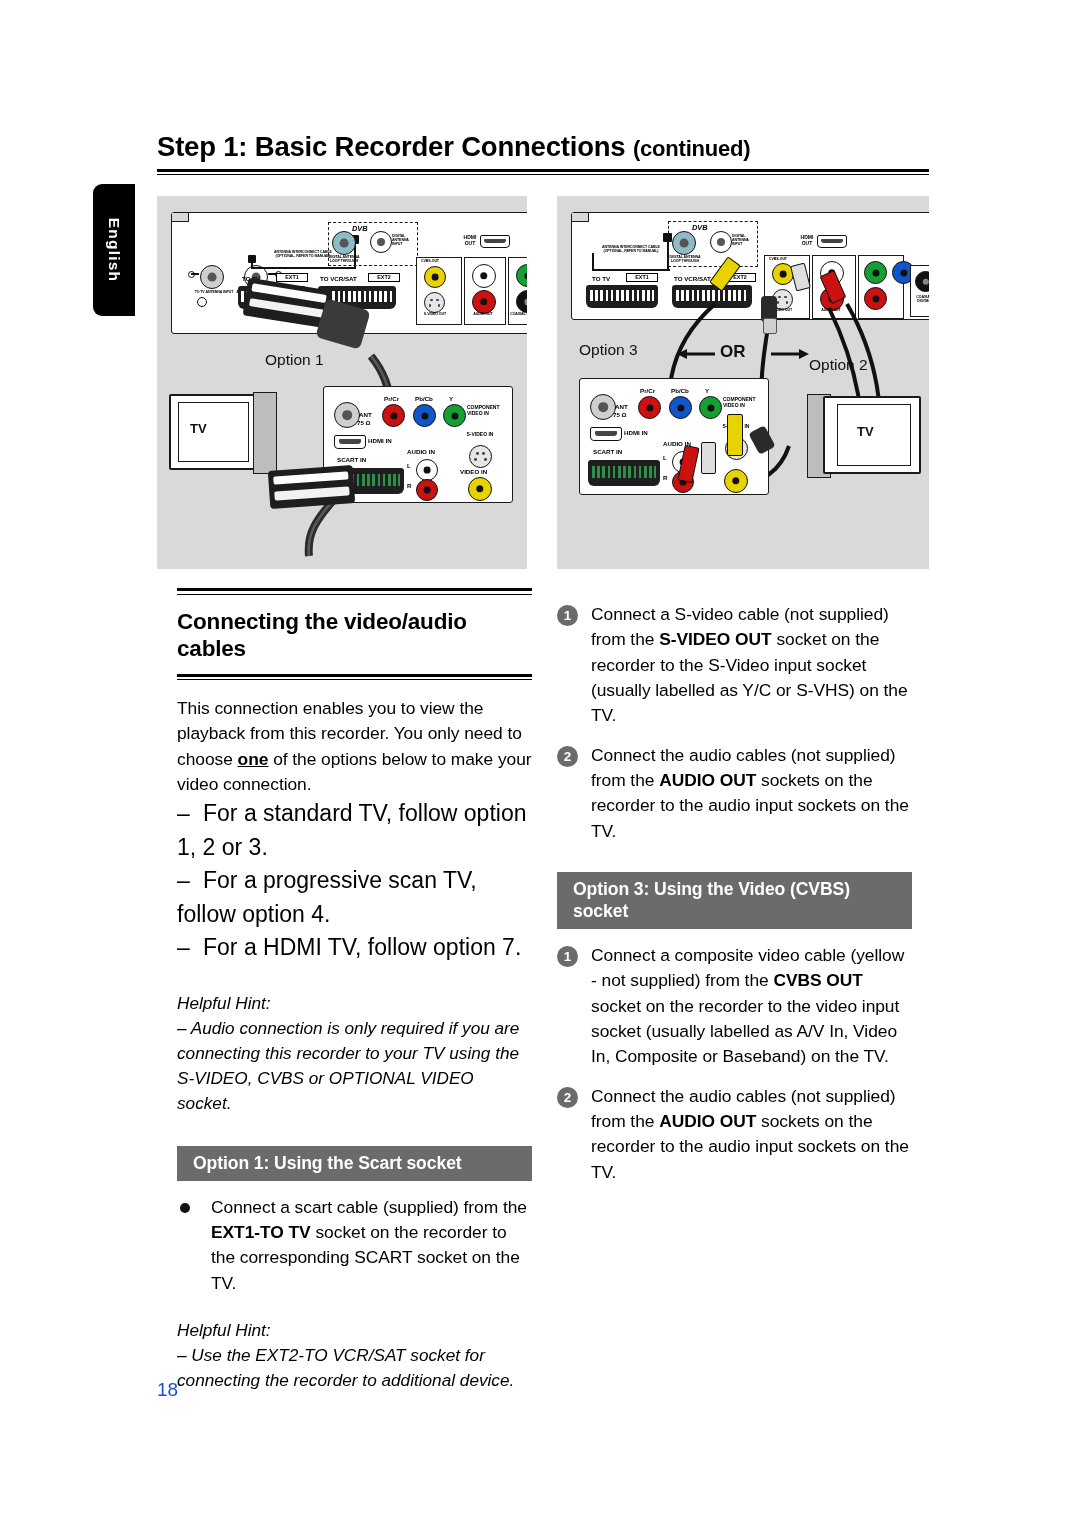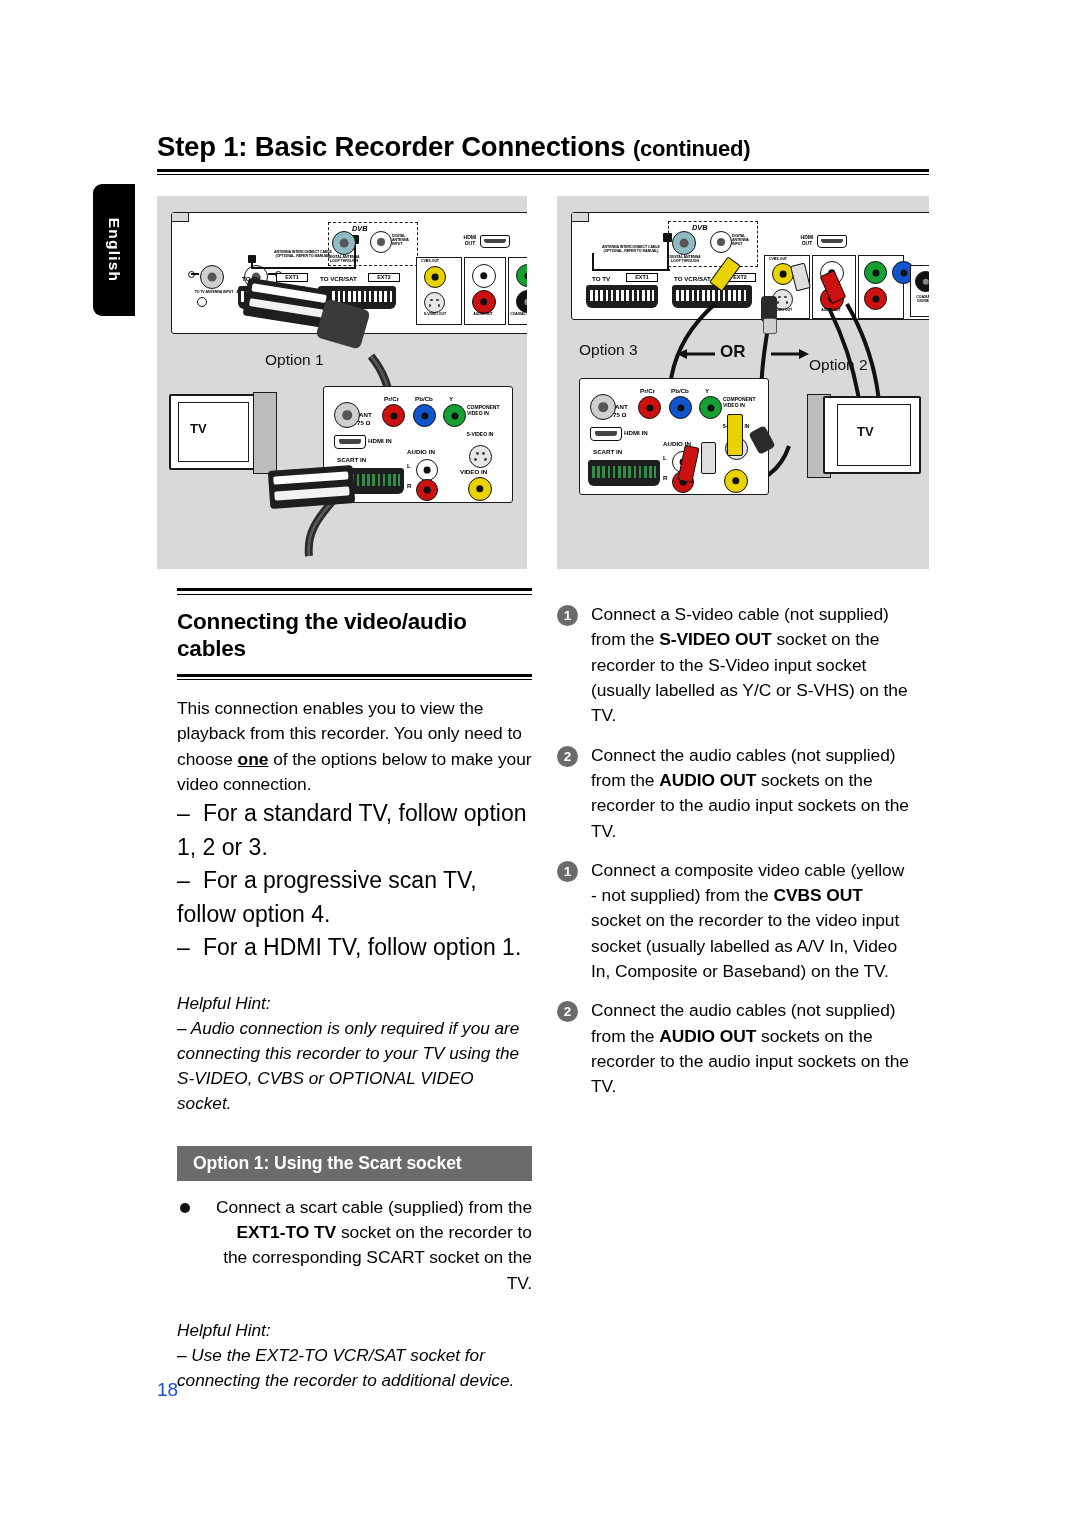--- a/index.html
+++ b/index.html
@@ -89,21 +89,21 @@
 
   .hint{margin:0;font-size:17.2px;line-height:1.455;font-style:italic;font-family:"Liberation Sans",sans-serif;}
 
   .opthead{background:#6b6b6b;color:#fff;font-size:17.6px;font-weight:bold;
     padding:6px 10px 7px 16px;line-height:1.26;letter-spacing:-0.1px;}
 
   .numitem{position:relative;padding-left:34px;margin-top:14px;}
   .numitem .num{position:absolute;left:0;top:3px;width:21px;height:21px;border-radius:50%;
     background:#6b6b6b;color:#fff;font-size:13.5px;font-weight:bold;text-align:center;
     line-height:21px;}
-  .bullitem{position:relative;padding-left:34px;margin-top:14px;text-align:right;}
+  .bullitem{position:relative;padding-left:34px;margin-top:14px;}
   .bullitem .bul{position:absolute;left:3px;top:8px;width:10px;height:10px;border-radius:50%;background:#111;}
 
   #pageno{position:absolute;left:157px;top:1379px;font-size:19px;color:#1d4ed8;}
 </style>
 </head>
 <body>
 
 <div id="page">
 
   <div id="lang-tab">
@@ -394,21 +394,21 @@
     <div class="dblrule"></div>
     <div class="dblrule2"></div>
     <h2 class="secthead">Connecting the video/audio cables</h2>
     <div style="margin-top:12px;" class="dblrule"></div>
     <div class="dblrule2"></div>
 
     <p class="body" style="margin-top:16px;"><span>This connection enables you to view the playback from this recorder. You only need to choose </span><u>one</u><span> of the options below to make your video connection.</span></p>
 
     <p class="dashitem"><span class="d">–</span><span>For a standard TV, follow option 1, 2 or 3.</span></p>
     <p class="dashitem"><span class="d">–</span><span>For a progressive scan TV, follow option 4.</span></p>
-    <p class="dashitem"><span class="d">–</span><span>For a HDMI TV, follow option 1.</span></p>
+    <p class="dashitem"><span class="d">–</span><span>For a HDMI TV, follow option 7.</span></p>
 
     <p class="hint" style="margin-top:26px;">Helpful Hint:</p>
     <p class="hint">– Audio connection is only required if you are connecting this recorder to your TV using the S-VIDEO, CVBS or OPTIONAL VIDEO socket.</p>
 
     <div class="opthead" style="margin-top:30px;">Option 1: Using the Scart socket</div>
 
     <div class="bullitem">
       <span class="bul"></span>
       <p class="body"><span>Connect a scart cable (supplied) from the </span><b>EXT1-TO TV</b><span> socket on the recorder to the corresponding SCART socket on the TV.</span></p>
     </div>
@@ -423,20 +423,21 @@
     <div class="numitem">
       <span class="num">1</span>
       <p class="body"><span>Connect a S-video cable (not supplied) from the </span><b>S-VIDEO OUT</b><span> socket on the recorder to the S-Video input socket (usually labelled as Y/C or S-VHS) on the TV.</span></p>
     </div>
 
     <div class="numitem">
       <span class="num">2</span>
       <p class="body"><span>Connect the audio cables (not supplied) from the </span><b>AUDIO OUT</b><span> sockets on the recorder to the audio input sockets on the TV.</span></p>
     </div>
 
+    <div class="opthead" style="margin-top:28px;">Option 3: Using the Video (CVBS) socket</div>
 
     <div class="numitem">
       <span class="num">1</span>
       <p class="body"><span>Connect a composite video cable (yellow - not supplied) from the </span><b>CVBS OUT</b><span> socket on the recorder to the video input socket (usually labelled as A/V In, Video In, Composite or Baseband) on the TV.</span></p>
     </div>
 
     <div class="numitem">
       <span class="num">2</span>
       <p class="body"><span>Connect the audio cables (not supplied) from the </span><b>AUDIO OUT</b><span> sockets on the recorder to the audio input sockets on the TV.</span></p>
     </div>

